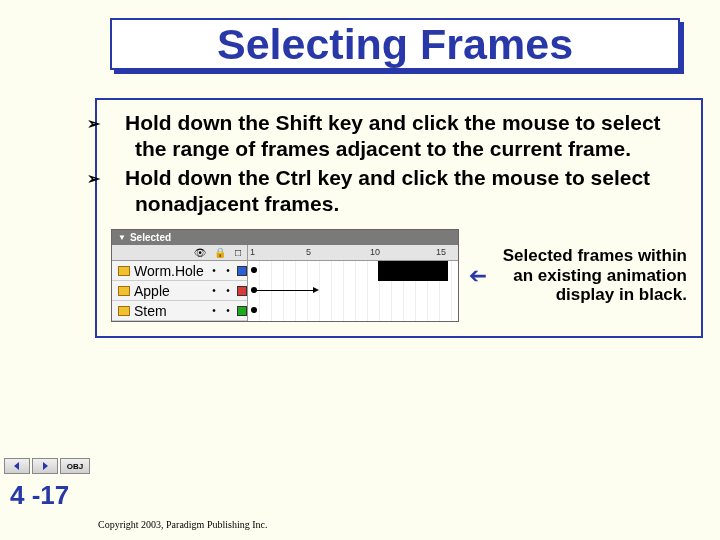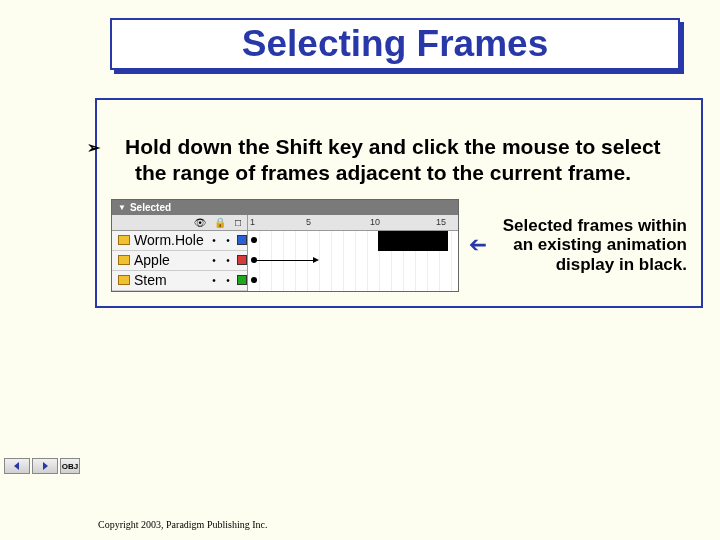--- a/index.html
+++ b/index.html
@@ -1,29 +1,29 @@
 <!DOCTYPE html>
 <html><head>
 <meta charset="utf-8">
 <style>
   * { box-sizing: border-box; margin: 0; padding: 0; }
   body { width: 720px; height: 540px; background: #fff; font-family: Arial, sans-serif; position: relative; overflow: hidden; }
   .slide { position: absolute; left: 0; top: 0; width: 720px; height: 540px; background: #fefef0; }
   .main-area { position: absolute; left: 85px; top: 0; width: 635px; height: 510px; background: #fefef0; }
-  .obj-btn { position: absolute; left: 60px; top: 458px; width: 20px; height: 16px; background: linear-gradient(#f0f0f0,#d0d0d0); border: 1px solid #888; font-size: 8px; font-weight: bold; color: #000; display: flex; align-items: center; justify-content: center; cursor: pointer; }
+  .obj-btn { position: absolute; left: 60px; top: 458px; width: 30px; height: 16px; background: linear-gradient(#f0f0f0,#d0d0d0); border: 1px solid #888; font-size: 8px; font-weight: bold; color: #000; display: flex; align-items: center; justify-content: center; cursor: pointer; }
   .nav-prev, .nav-next { position: absolute; top: 458px; width: 26px; height: 16px; background: linear-gradient(#f0f0f0,#d0d0d0); border: 1px solid #888; display: flex; align-items: center; justify-content: center; cursor: pointer; }
   .nav-prev { left: 4px; }
   .nav-next { left: 32px; }
   .nav-prev svg, .nav-next svg { width: 10px; height: 10px; }
   .pagenum { position: absolute; left: 10px; top: 480px; font-size: 26px; font-weight: bold; color: #2838a8; font-family: Arial, sans-serif; }
   .title-box { position: absolute; left: 110px; top: 18px; width: 570px; height: 52px; background: #fff; border: 2px solid #2838a8; box-shadow: 4px 4px 0 #2838a8; display: flex; align-items: center; justify-content: center; }
-  .title-box span { font-size: 37px; font-weight: bold; color: #2838a8; font-family: Arial, sans-serif; }
+  .title-box span { font-size: 43px; font-weight: bold; color: #2838a8; font-family: Arial, sans-serif; }
   .content-box { position: absolute; left: 95px; top: 98px; width: 608px; border: 2.5px solid #2838a8; background: #fefef0; padding: 10px 14px 14px 14px; }
   .bullets { font-size: 21px; font-weight: bold; color: #000; line-height: 1.25; }
-  .bullets p { margin-bottom: 2px; padding-left: 24px; text-indent: -24px; margin-top: 24px; }
+  .bullets p { margin-bottom: 2px; padding-left: 24px; text-indent: -24px; }
   .arrow-b { display: inline-block; width: 14px; font-size: 16px; vertical-align: 1px; }
   .timeline-wrap { display: flex; align-items: center; margin-top: 12px; }
   .timeline { border: 1px solid #666; background: #e8e8e8; font-size: 10px; }
   .tl-header { background: #7a7a7a; color: #fff; padding: 2px 6px; display: flex; align-items: center; gap: 4px; font-weight: bold; }
   .tl-header .tri { font-size: 8px; }
   .tl-body { display: flex; }
   .tl-layers { width: 136px; background: #f4f4f4; border-right: 1px solid #999; }
   .tl-icons-row { height: 16px; border-bottom: 1px solid #999; display: flex; align-items: center; justify-content: flex-end; gap: 8px; padding-right: 6px; font-size: 10px; background: #e4e4e4; }
   .tl-layer { height: 20px; border-bottom: 1px solid #ccc; display: flex; align-items: center; gap: 4px; padding-left: 6px; }
   .tl-layer .foldicon { width: 12px; height: 10px; background: #f0c030; border: 1px solid #a07010; }
@@ -53,28 +53,30 @@
     <svg viewBox="0 0 10 10">
         <polygon points="7,1 7,9 2,5" fill="#2838a8"></polygon>
       </svg>
   </div>
   <div class="nav-next">
     <svg viewBox="0 0 10 10">
         <polygon points="3,1 3,9 8,5" fill="#2838a8"></polygon>
       </svg>
   </div>
   <div class="obj-btn">OBJ</div>
+  <div class="pagenum">4 -17</div>
 
   <div class="title-box">
     <span>Selecting Frames</span>
   </div>
 
   <div class="content-box">
     <div class="bullets">
       <p><span class="arrow-b">➢</span><span>Hold down the Shift key and click the mouse to select the range of frames adjacent to the current frame.</span></p>
+      <p><span class="arrow-b">➢</span><span>Hold down the Ctrl key and click the mouse to select nonadjacent frames.</span></p>
     </div>
 
     <div class="timeline-wrap">
       <div class="timeline">
         <div class="tl-header">
           <span class="tri">▼</span>
           <span>Selected</span>
         </div>
         <div class="tl-body">
           <div class="tl-layers">

